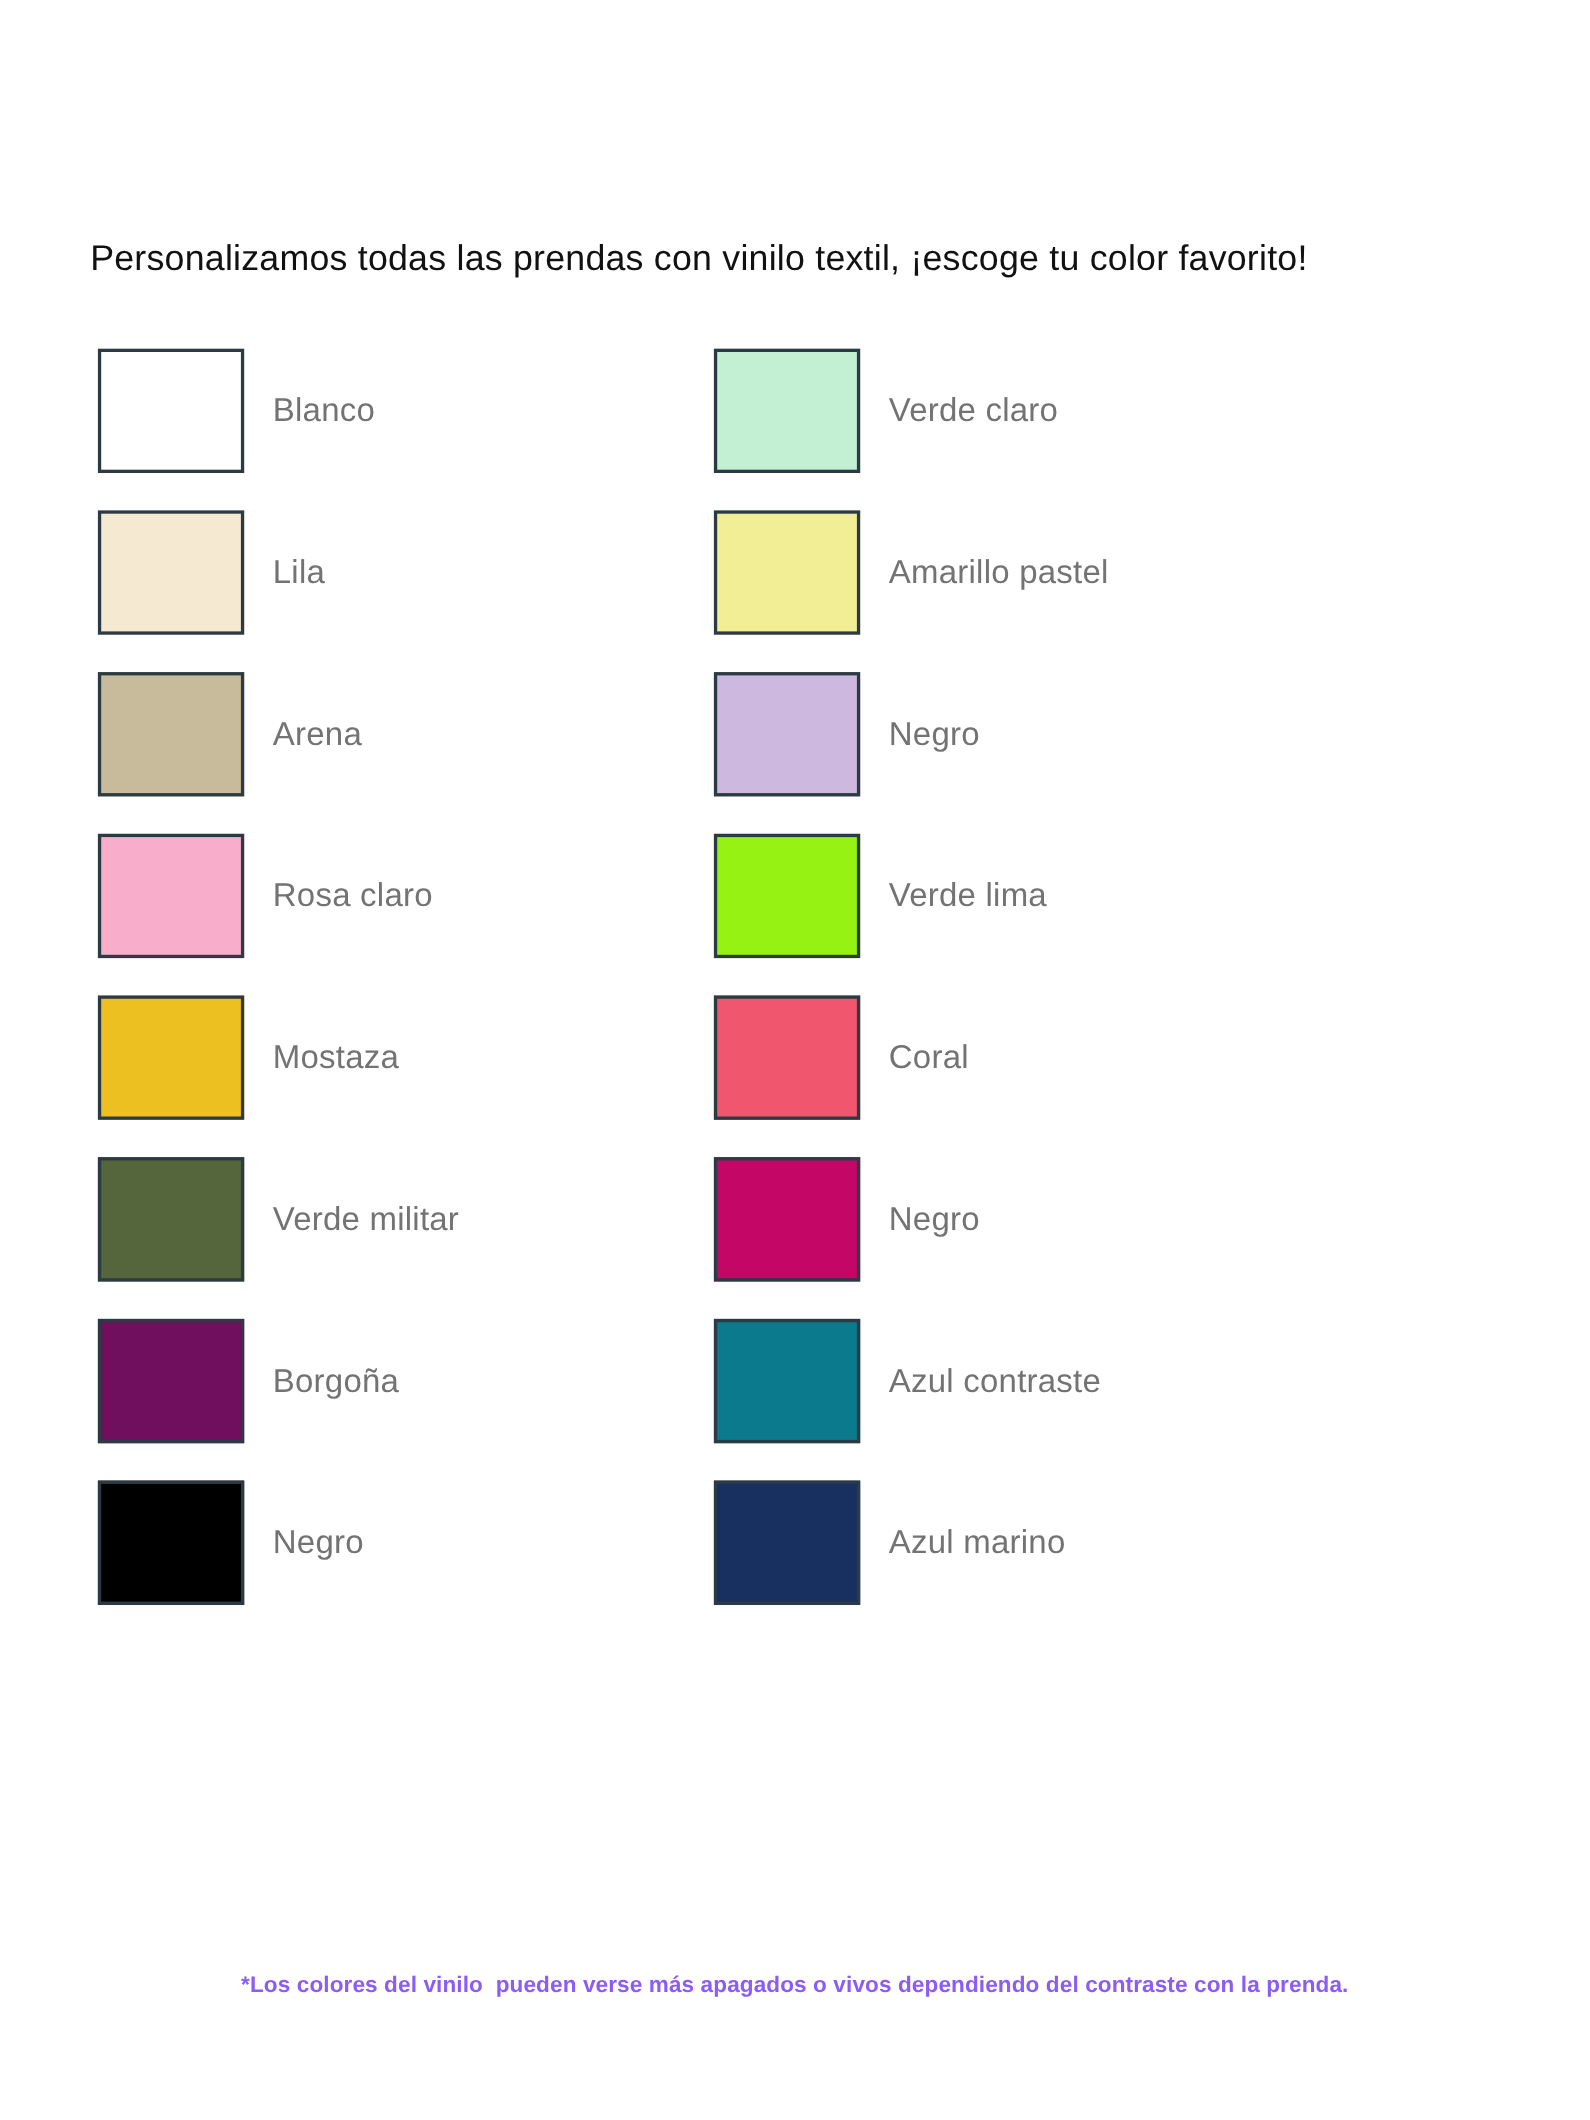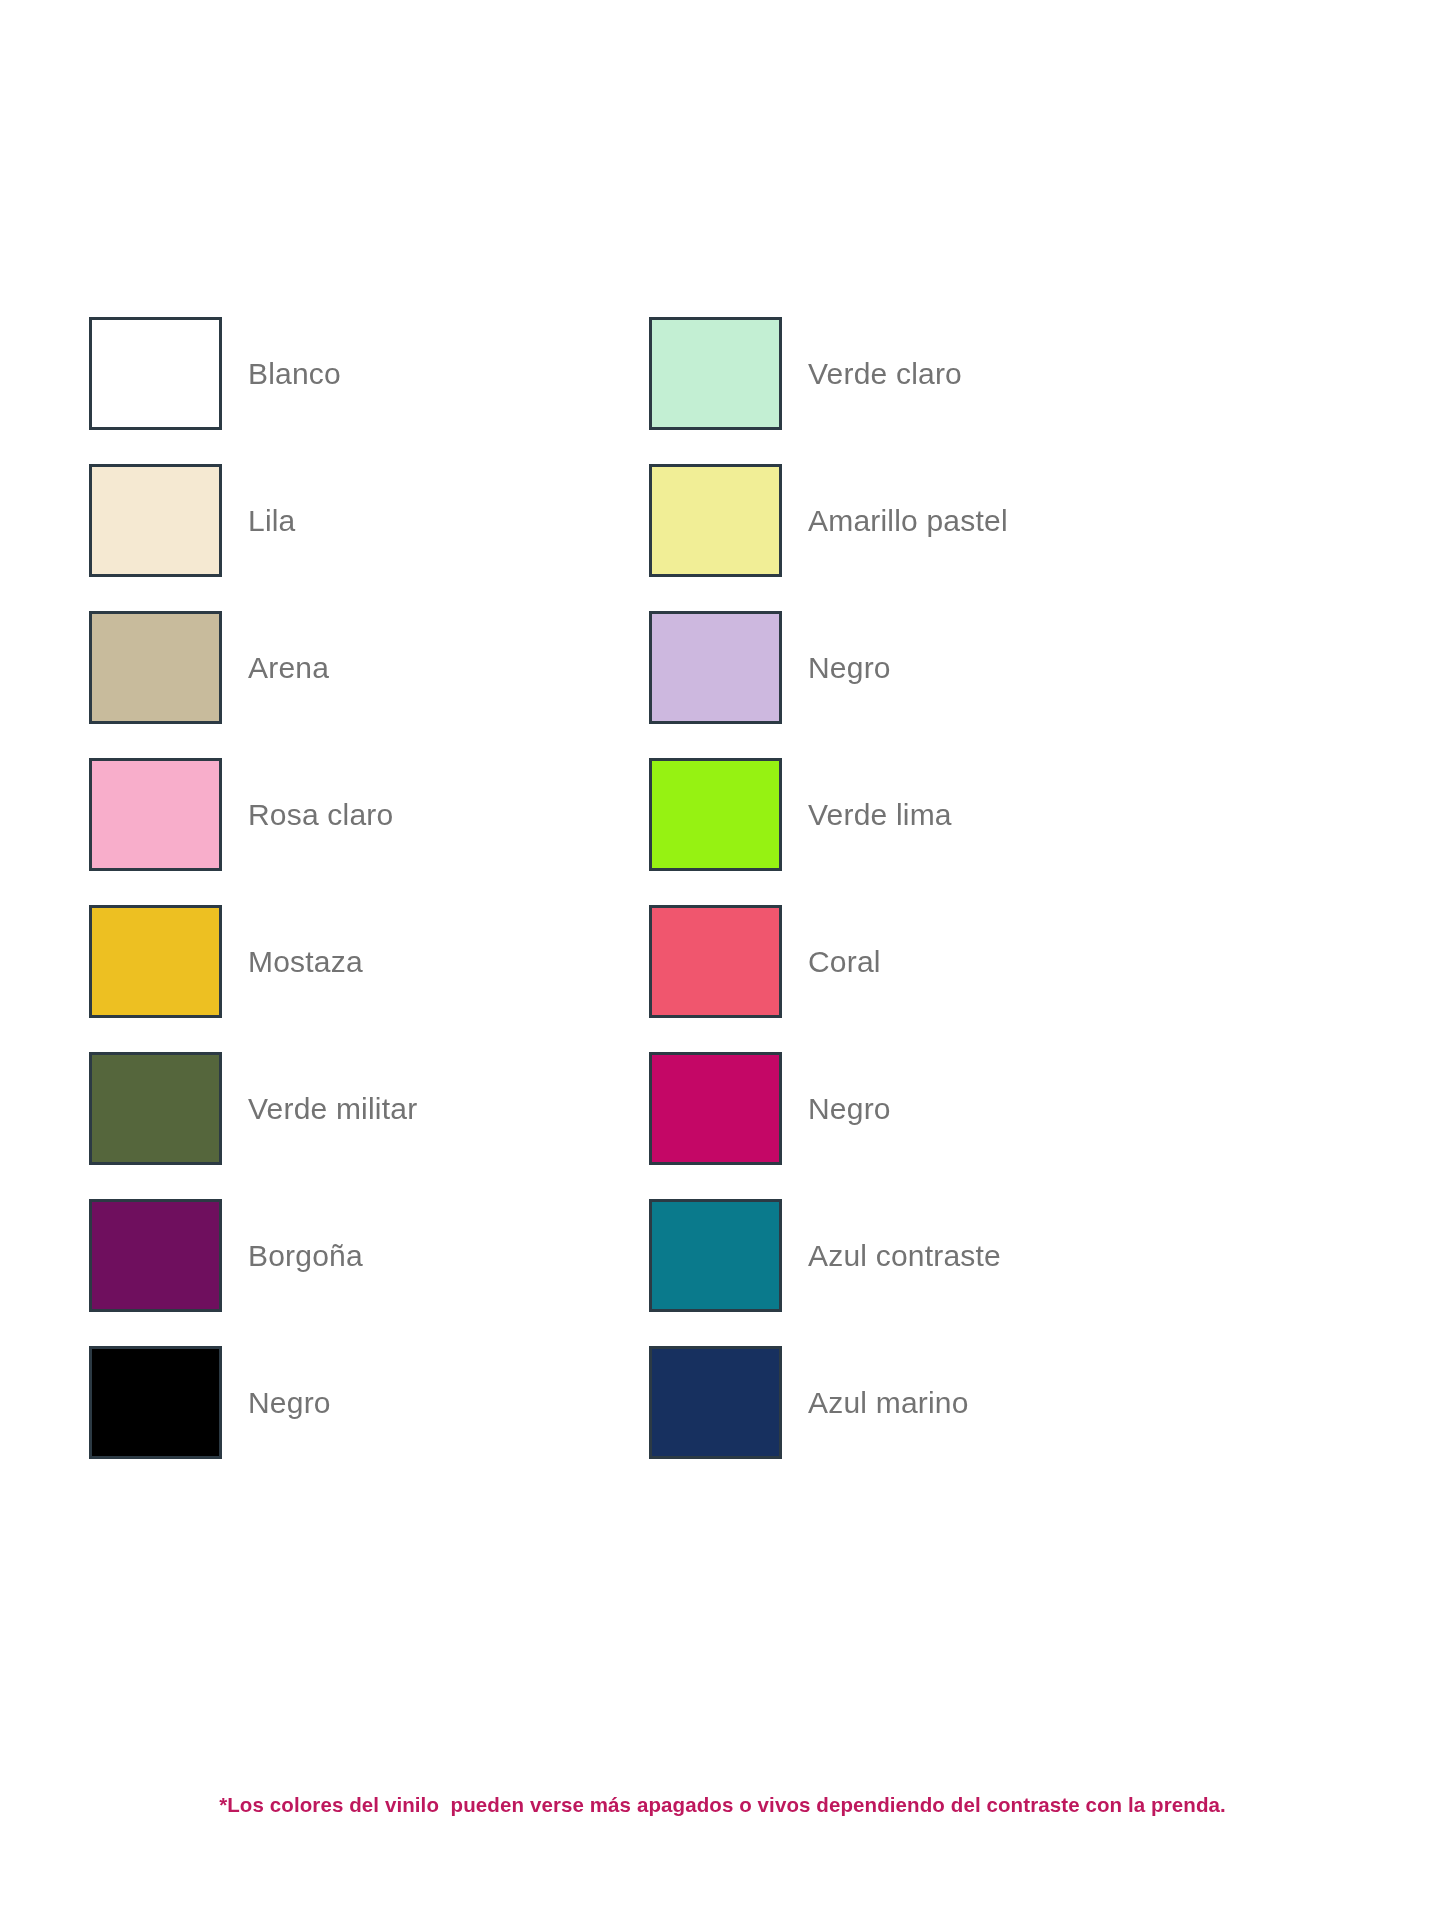--- a/index.html
+++ b/index.html
@@ -75,29 +75,30 @@
   
   .footnote {
     position: absolute;
     left: 0;
     right: 0;
     top: 1793px;
     text-align: center;
     font-size: 20.5px;
     font-weight: 700;
     letter-spacing: 0.1px;
-    color: #be185d;
+    color: #8b5cf6;
     white-space: pre;
   }
 </style>
 </head>
 <body>
 
 <div class="page">
 
+  <div class="headline">Personalizamos todas las prendas con vinilo textil, ¡escoge tu color favorito!</div>
 
   <div class="palette">
 
     <div class="swatch-row">
       <div class="swatch-chip" style="background-color: rgb(255, 255, 255); border-color: rgb(44, 58, 68);"></div>
       <div class="swatch-label">Blanco</div>
     </div>
     <div class="swatch-row">
       <div class="swatch-chip" style="background-color: rgb(195, 239, 211); border-color: rgb(44, 58, 68);"></div>
       <div class="swatch-label">Verde claro</div>

